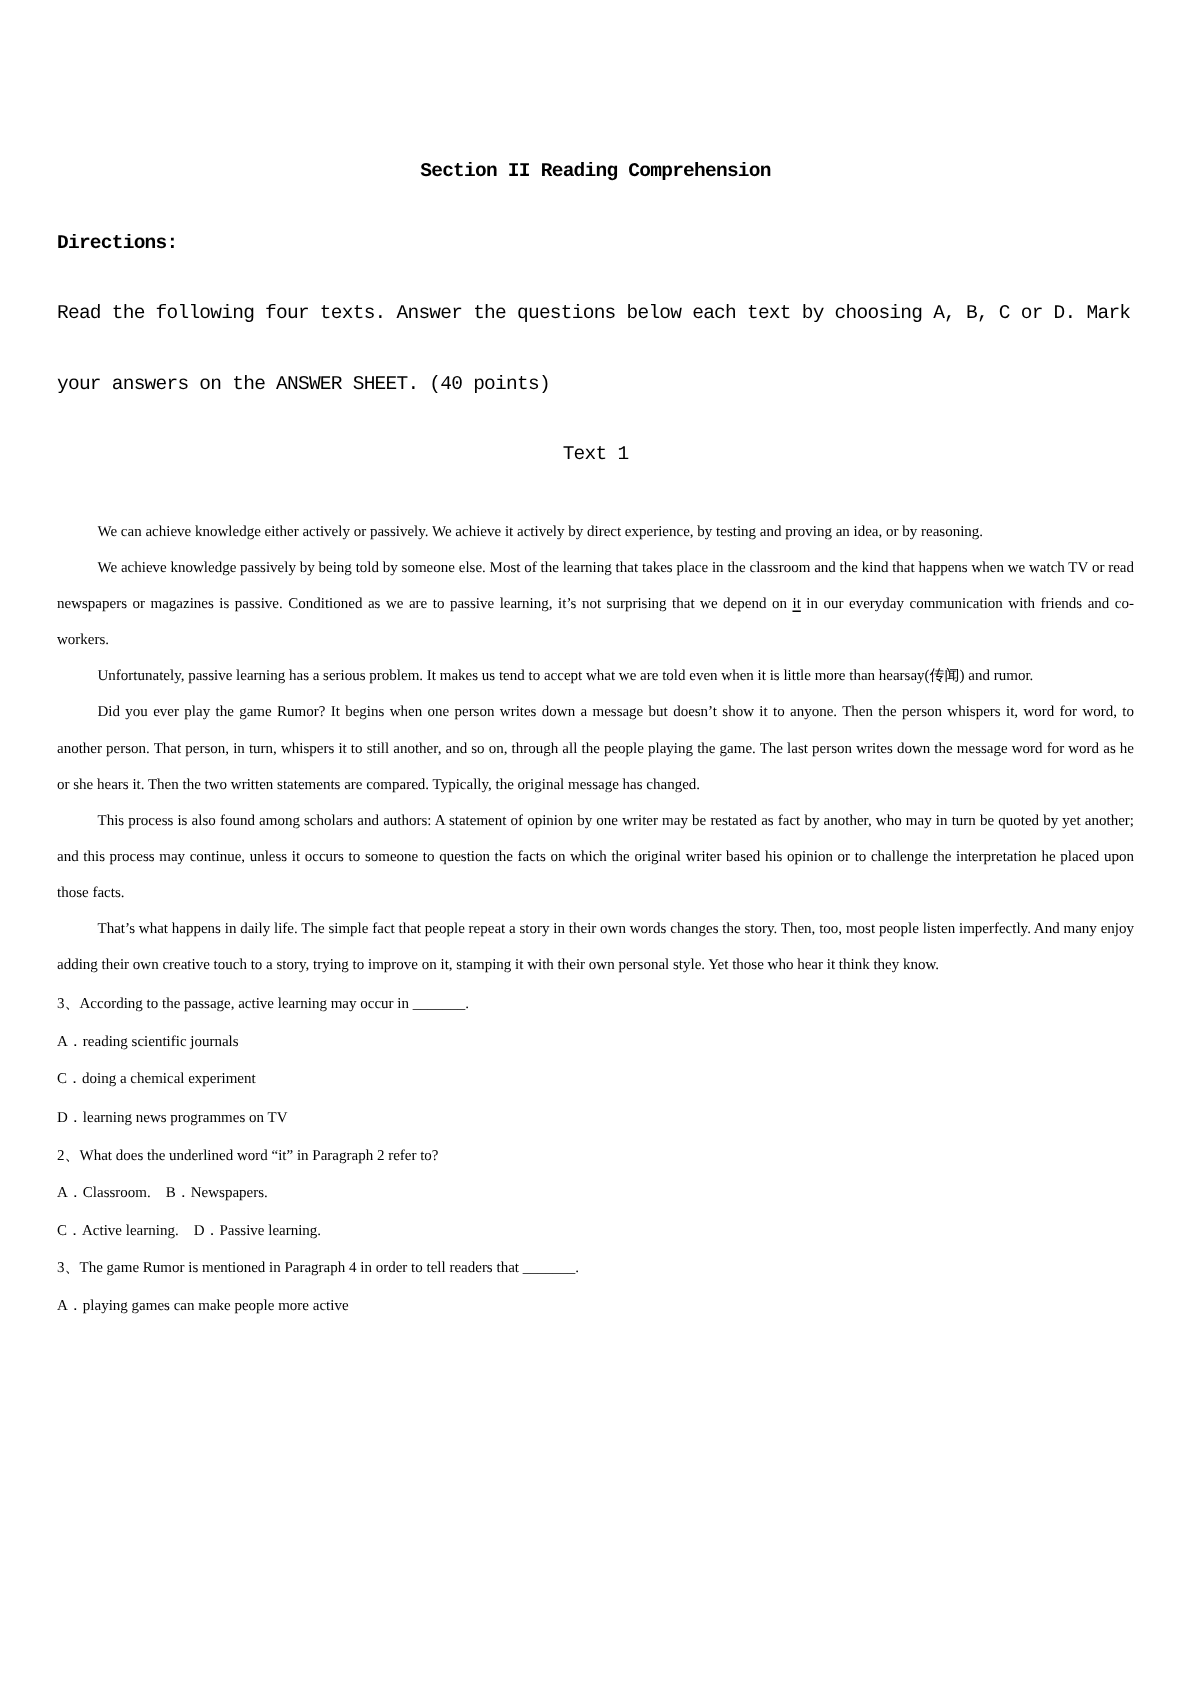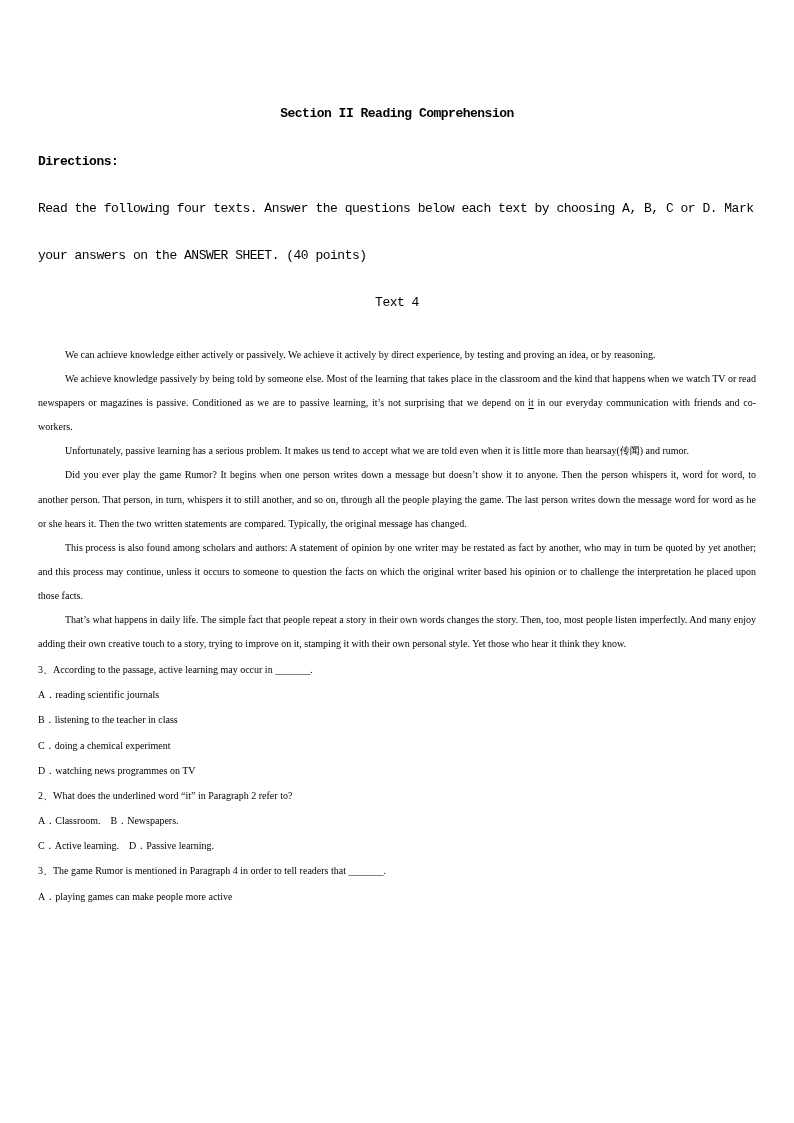--- a/index.html
+++ b/index.html
@@ -55,40 +55,39 @@
 </head>
 <body>
 
 <div class="page">
 
   <div class="mono">
     <div class="center bold">Section II Reading Comprehension</div>
     <div class="bold">Directions:</div>
     <div>Read the following four texts. Answer the questions below each text by choosing A, B, C or D. Mark</div>
     <div>your answers on the ANSWER SHEET. (40 points)</div>
-    <div class="center">Text 4</div>
+    <div class="center">Text 1</div>
   </div>
 
   <div class="serif passage">
     <p>We can achieve knowledge either actively or passively. We achieve it actively by direct experience, by testing and proving an idea, or by reasoning.</p>
     <p><span>We achieve knowledge passively by being told by someone else. Most of the learning that takes place in the classroom and the kind that happens when we watch TV or read newspapers or magazines is passive. Conditioned as we are to passive learning, it’s not surprising that we depend on </span><span class="underlined">it</span><span> in our everyday communication with friends and co-workers.</span></p>
     <p>Unfortunately, passive learning has a serious problem. It makes us tend to accept what we are told even when it is little more than hearsay(传闻) and rumor.</p>
     <p>Did you ever play the game Rumor? It begins when one person writes down a message but doesn’t show it to anyone. Then the person whispers it, word for word, to another person. That person, in turn, whispers it to still another, and so on, through all the people playing the game. The last person writes down the message word for word as he or she hears it. Then the two written statements are compared. Typically, the original message has changed.</p>
     <p>This process is also found among scholars and authors: A statement of opinion by one writer may be restated as fact by another, who may in turn be quoted by yet another; and this process may continue, unless it occurs to someone to question the facts on which the original writer based his opinion or to challenge the interpretation he placed upon those facts.</p>
     <p>That’s what happens in daily life. The simple fact that people repeat a story in their own words changes the story. Then, too, most people listen imperfectly. And many enjoy adding their own creative touch to a story, trying to improve on it, stamping it with their own personal style. Yet those who hear it think they know.</p>
   </div>
 
   <div class="serif questions">
 
     <div>
       <div class="qline">3、According to the passage, active learning may occur in _______.</div>
       <div class="qline">A．reading scientific journals</div>
-      <div class="qline">B．listening to the teacher in class</div>
       <div class="qline">C．doing a chemical experiment</div>
-      <div class="qline">D．watching news programmes on TV</div>
+      <div class="qline">D．learning news programmes on TV</div>
     </div>
 
     <div>
       <div class="qline">2、What does the underlined word “it” in Paragraph 2 refer to?</div>
       <div class="qline">A．Classroom.    B．Newspapers.</div>
       <div class="qline">C．Active learning.    D．Passive learning.</div>
     </div>
 
     <div>
       <div class="qline">3、The game Rumor is mentioned in Paragraph 4 in order to tell readers that _______.</div>

